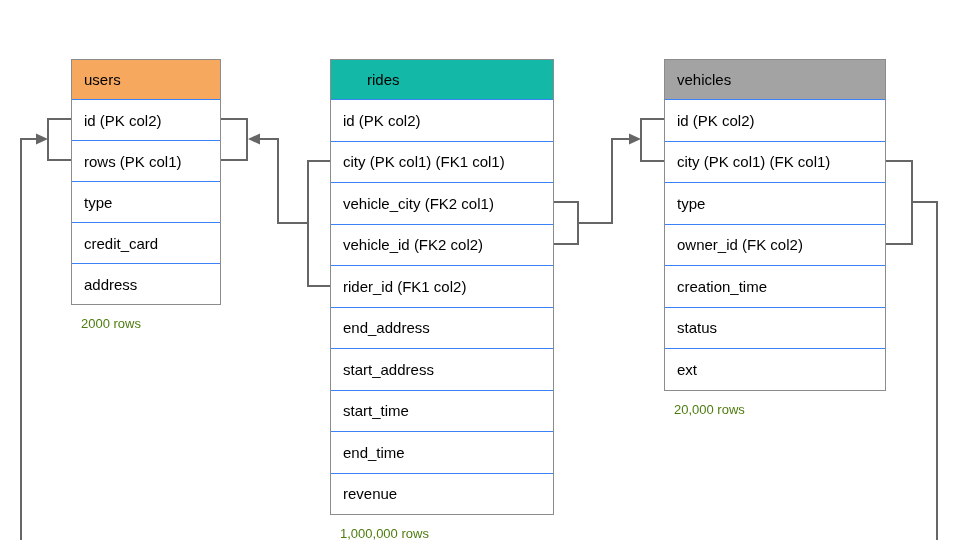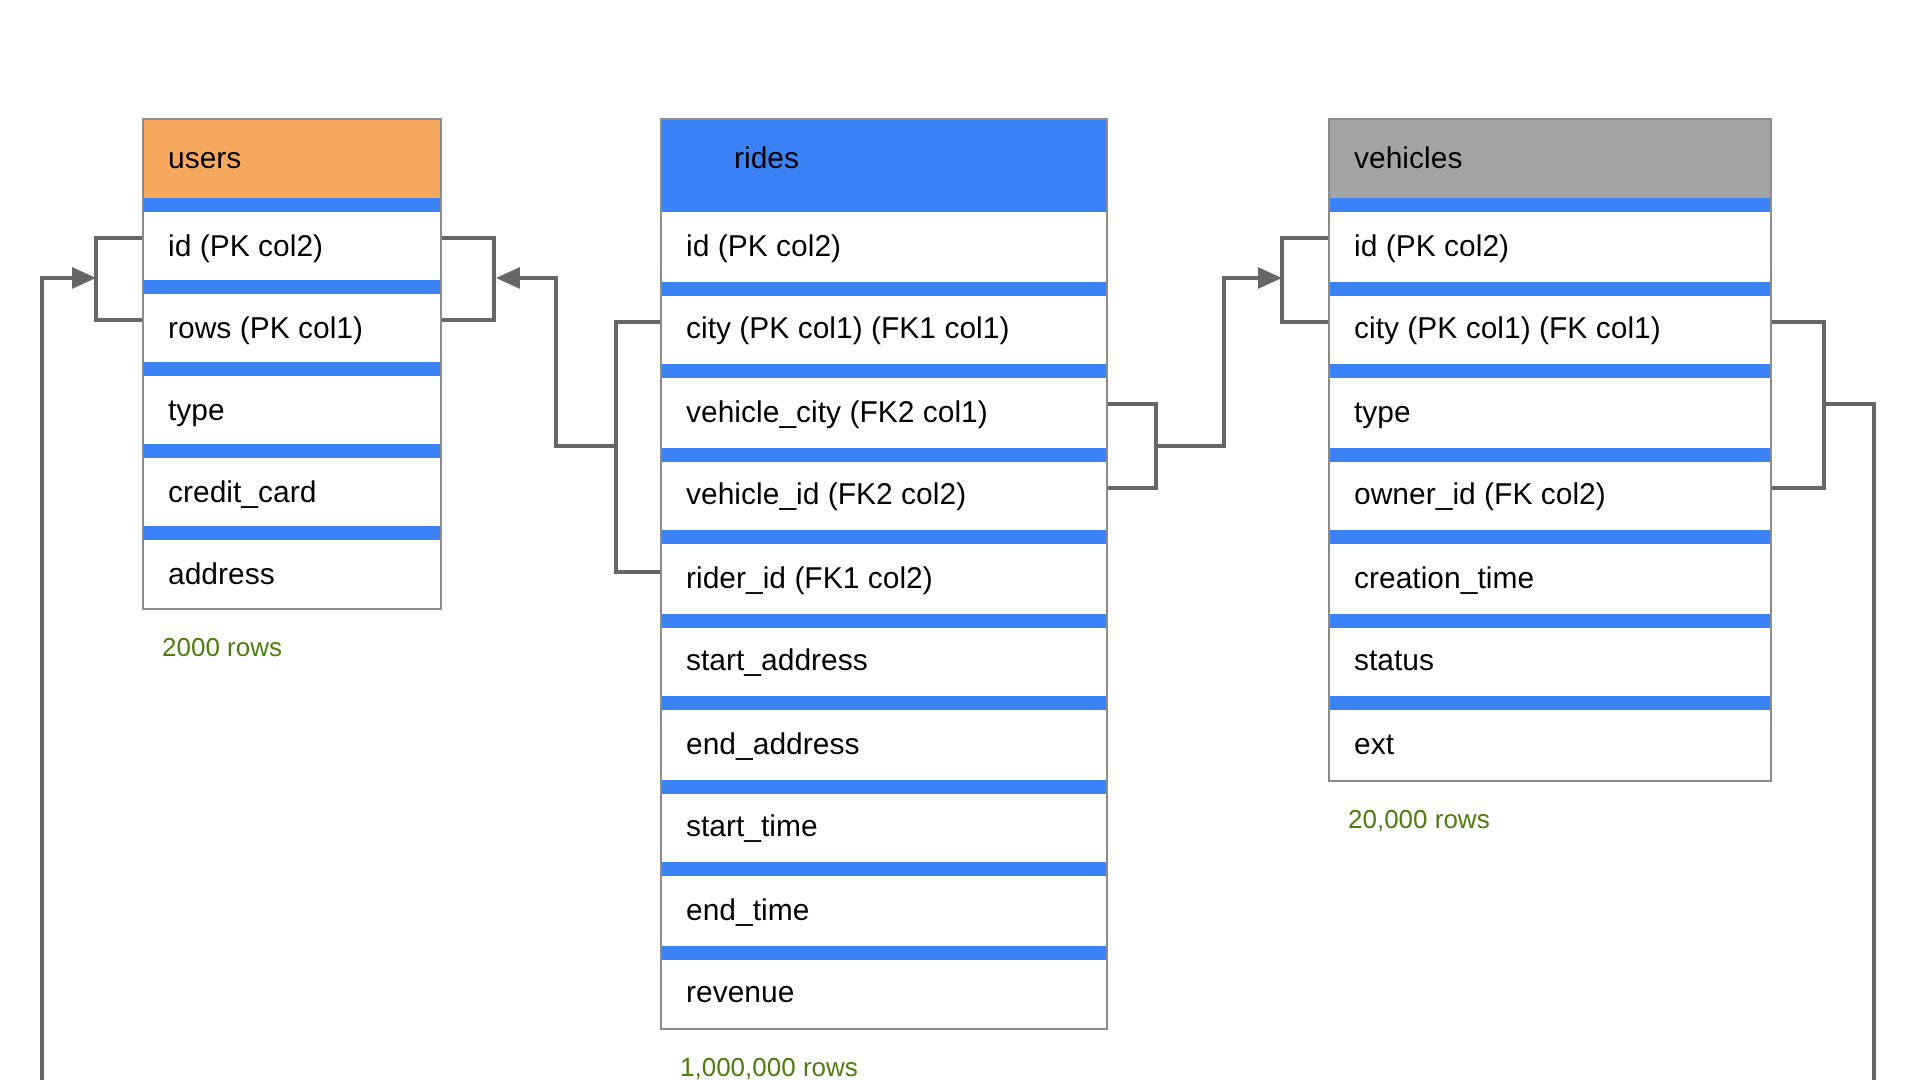--- a/index.html
+++ b/index.html
@@ -46,21 +46,21 @@
     box-sizing: border-box;
     height: 39px;
     display: flex;
     align-items: center;
     padding-left: 12px;
     font-size: 15px;
     color: #000000;
   }
   .trow {
     box-sizing: border-box;
-    border-top: 7px solid #3b82f6;
+    border-top: 1px solid #3b82f6;
     display: flex;
     align-items: center;
     padding-left: 12px;
     font-size: 15px;
     color: #000000;
     background: #ffffff;
     white-space: nowrap;
   }
   .t-users .trow { height: 41px; }
   .t-rides .trow, .t-vehicles .trow { height: 41.5px; }
@@ -110,28 +110,28 @@
       <div class="trow">rows (PK col1)</div>
       <div class="trow">type</div>
       <div class="trow">credit_card</div>
       <div class="trow">address</div>
     </div>
     <div class="rows-label">2000 rows</div>
   </div>
 
   <div class="db-table t-rides">
     <div class="tbox">
-      <div class="thead" style="background-color: #3b82f6; padding-left: 36px;">rides</div>
+      <div class="thead" style="background-color: #14b8a6; padding-left: 36px;">rides</div>
       <div class="trow">id (PK col2)</div>
       <div class="trow">city (PK col1) (FK1 col1)</div>
       <div class="trow">vehicle_city (FK2 col1)</div>
       <div class="trow">vehicle_id (FK2 col2)</div>
       <div class="trow">rider_id (FK1 col2)</div>
+      <div class="trow">end_address</div>
       <div class="trow">start_address</div>
-      <div class="trow">end_address</div>
       <div class="trow">start_time</div>
       <div class="trow">end_time</div>
       <div class="trow">revenue</div>
     </div>
     <div class="rows-label">1,000,000 rows</div>
   </div>
 
   <div class="db-table t-vehicles">
     <div class="tbox">
       <div class="thead" style="background-color: #a3a3a3;">vehicles</div>

